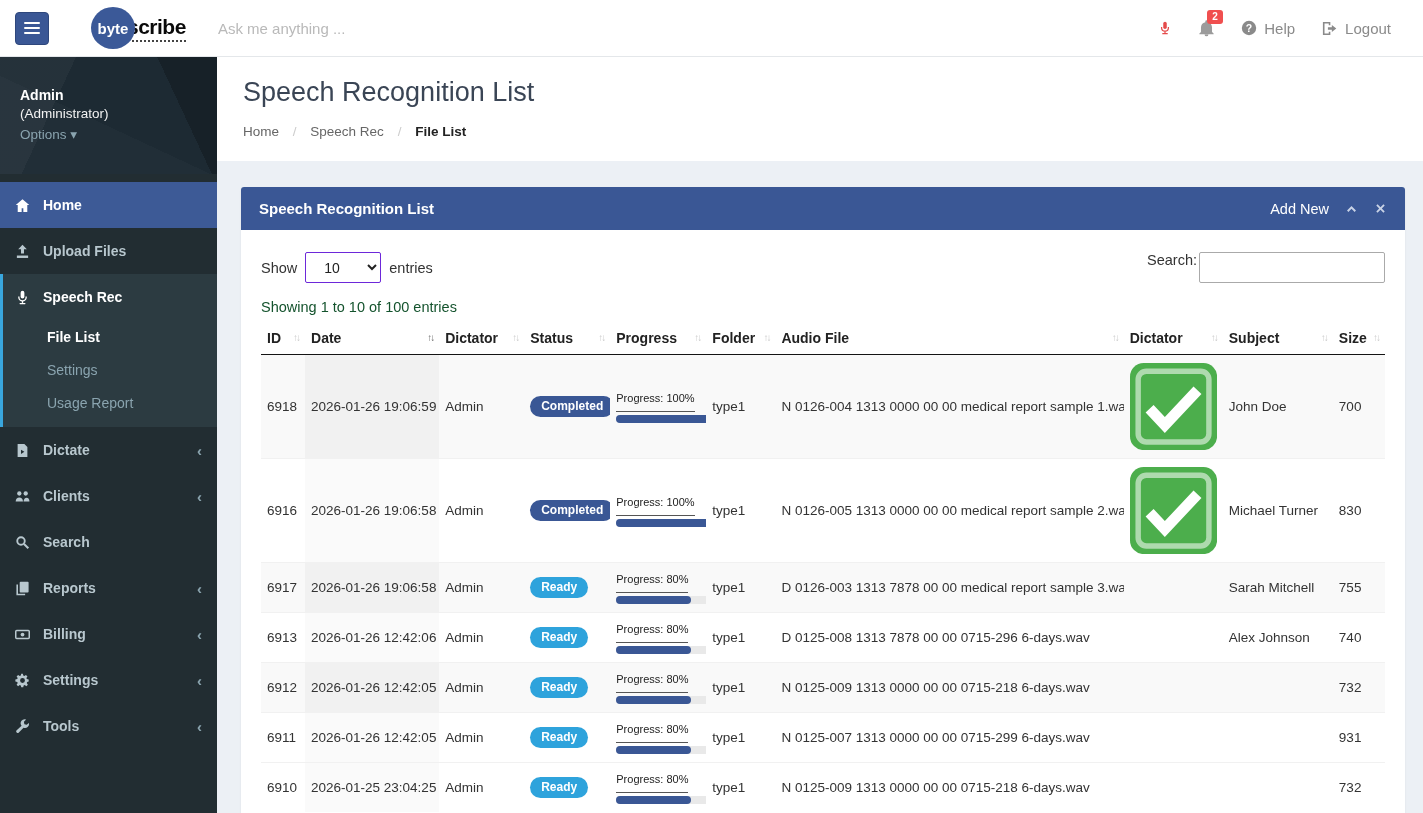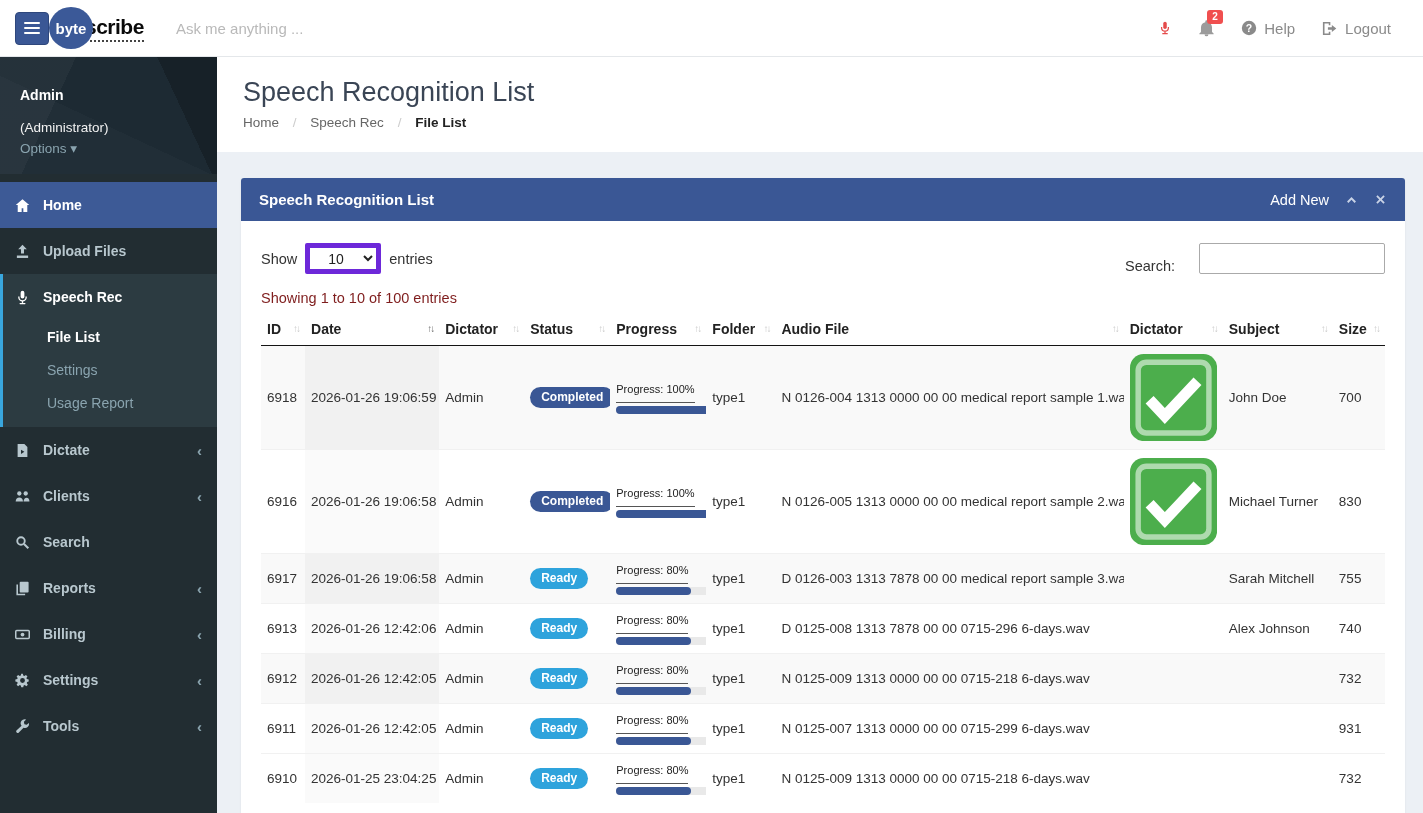--- a/index.html
+++ b/index.html
@@ -9,21 +9,21 @@
     background:#ecf0f5; color:#333; overflow:hidden; position:relative;
   }
   svg { display:block; fill:currentColor; }
 
   
   .topbar { position:absolute; top:0; left:0; right:0; height:57px; background:#fff;
     border-bottom:1px solid #e4e7ea; display:flex; align-items:center; z-index:5; }
   .hamburger { margin-left:15px; width:34px; height:33px; background:var(--brand); border:1px solid #2e477c;
     border-radius:4px; display:flex; flex-direction:column; justify-content:center; align-items:center; gap:3px; cursor:pointer; }
   .hamburger i { width:16px; height:2px; background:#fff; border-radius:1px; }
-  .logo { display:flex; align-items:center; cursor:pointer; }
+  .logo { margin-left:42px; display:flex; align-items:center; cursor:pointer; }
   .logo-byte { width:44px; height:42px; background:#3b5998; color:#fff; border-radius:50%;
     display:flex; align-items:center; justify-content:center; font-weight:bold; font-size:15px; z-index:1; }
   .logo-scribe { margin-left:-8px; color:#0a0a0a; font-weight:bold; font-size:21px; letter-spacing:-0.5px;
     border-bottom:2px dotted #444; padding-bottom:1px; }
   .ask-input { margin-left:32px; border:none; outline:none; font-size:15px; color:#777; width:320px;
     font-family:"Liberation Sans",sans-serif; background:transparent; }
   .ask-input::placeholder { color:#b9b9b9; }
   .topbar-right { margin-left:auto; display:flex; align-items:center; gap:26px; margin-right:32px;
     color:#8a8a8a; font-size:15px; }
   .tb-item { display:flex; align-items:center; gap:7px; cursor:pointer; color:#8a8a8a; }
@@ -35,62 +35,62 @@
 
   
   .sidebar { position:absolute; top:57px; left:0; bottom:0; width:217px; background:#222d32; }
   .profile { padding:30px 20px 24px; background-color:#1d2a33;
     background-image:
       linear-gradient(115deg, rgba(255,255,255,0.035) 0 28%, transparent 28%),
       linear-gradient(245deg, rgba(0,0,0,0.22) 0 22%, transparent 22%),
       linear-gradient(25deg, rgba(255,255,255,0.02) 0 45%, transparent 45%);
     height:117px; }
   .profile-name { color:#fff; font-weight:bold; font-size:14px; }
-  .profile-role { color:#f2f2f2; font-size:13.5px; margin-top:17px; }
+  .profile-role { color:#f2f2f2; font-size:13.5px; margin-top:3px; }
   .profile-options { color:#8aa4af; font-size:13.5px; margin-top:5px; cursor:pointer; }
   .menu { margin-top:8px; }
   .menu-item { height:46px; display:flex; align-items:center; padding:0 15px; color:#b8c7ce;
     font-size:14px; font-weight:600; cursor:pointer; }
   .menu-item .mi-icon { width:15px; height:15px; margin-right:13px; flex:none; }
   .menu-item .chev { margin-left:auto; color:#8aa4af; font-size:15px; font-weight:bold; }
   .menu-item.active { background:var(--brand-light); color:#fff; }
   .menu-group { background:#2c3b41; border-left:3px solid var(--accent-blue); }
   .menu-group .menu-item { padding-left:12px; color:#fff; font-weight:bold; background:transparent; }
   .submenu-item { height:33px; display:flex; align-items:center; padding-left:44px; color:#8aa4af;
     font-size:14px; cursor:pointer; }
   .submenu-item.active { color:#fff; font-weight:bold; }
   .menu-group { padding-bottom:8px; }
 
   
   .main { position:absolute; left:217px; top:57px; right:0; bottom:0; background:#ecf0f5; }
   .content-header { background:#fff; padding:20px 26px 22px; }
   .page-title { font-size:27px; font-weight:300; color:#3a4555; }
-  .breadcrumb { margin-top:7px; font-size:13.5px; color:#777; }
+  .breadcrumb { margin-top:16px; font-size:13.5px; color:#777; }
   .breadcrumb .sep { color:#ccc; margin:0 10px; }
   .breadcrumb .bc-link { color:#666; cursor:pointer; }
   .breadcrumb .bc-active { color:#222; font-weight:bold; }
 
   .content { padding:26px 18px 0 24px; }
   .panel { background:#fff; border-radius:3px; box-shadow:0 1px 2px rgba(0,0,0,0.08); }
   .panel-header { background:var(--brand); color:#fff; height:43px; display:flex; align-items:center;
     padding:0 18px; border-radius:3px 3px 0 0; }
   .panel-title { font-size:15px; font-weight:bold; }
   .panel-tools { margin-left:auto; display:flex; align-items:center; gap:16px; }
   .add-new { font-size:14.5px; color:#fff; cursor:pointer; }
   .ph-icon { width:13px; height:13px; color:#c9d3e6; cursor:pointer; }
 
   .panel-body { padding:22px 20px 48px; }
   .controls-row { display:flex; align-items:center; justify-content:space-between; }
   .length-ctl { display:flex; align-items:center; gap:8px; font-size:14.5px; color:#333; }
-  .length-select { width:76px; height:31px; border:5px solid #6d28d9; border-radius:2px; font-size:14px;
+  .length-select { width:76px; height:31px; border:1px solid #6d28d9; border-radius:2px; font-size:14px;
     color:#222; padding-left:14px; font-family:"Liberation Sans",sans-serif; background:#fff; }
-  .search-ctl { display:flex; align-items:flex-end; gap:24px; font-size:14.5px; color:#333; }
+  .search-ctl { display:flex; align-items:flex-start; gap:2px; font-size:14.5px; color:#333; }
   .search-input { width:186px; height:31px; border:1px solid #aaa; border-radius:2px; padding:0 8px;
     font-size:14px; font-family:"Liberation Sans",sans-serif; }
-  .table-info { margin-top:16px; font-size:14.5px; color:#7f1d1d; }
+  .table-info { margin-top:16px; font-size:14.5px; color:#14532d; }
 
   table.grid { width:100%; border-collapse:collapse; margin-top:8px; table-layout:fixed; }
   table.grid th { text-align:left; font-size:14px; font-weight:bold; color:#222; padding:7px 6px 8px;
     border-bottom:1px solid #141414; cursor:pointer; }
   table.grid th .sort { float:right; color:#c9c9c9; font-size:10px; letter-spacing:-2px; margin-top:2px; }
   table.grid th.sorted .sort { color:#6b6b6b; }
   table.grid col.c-id{width:44px} table.grid col.c-date{width:134px} table.grid col.c-dict{width:85px}
   table.grid col.c-status{width:86px} table.grid col.c-prog{width:96px} table.grid col.c-folder{width:69px}
   table.grid col.c-audio{width:348px} table.grid col.c-doc{width:99px} table.grid col.c-subj{width:110px}
   table.grid col.c-size{width:52px}

